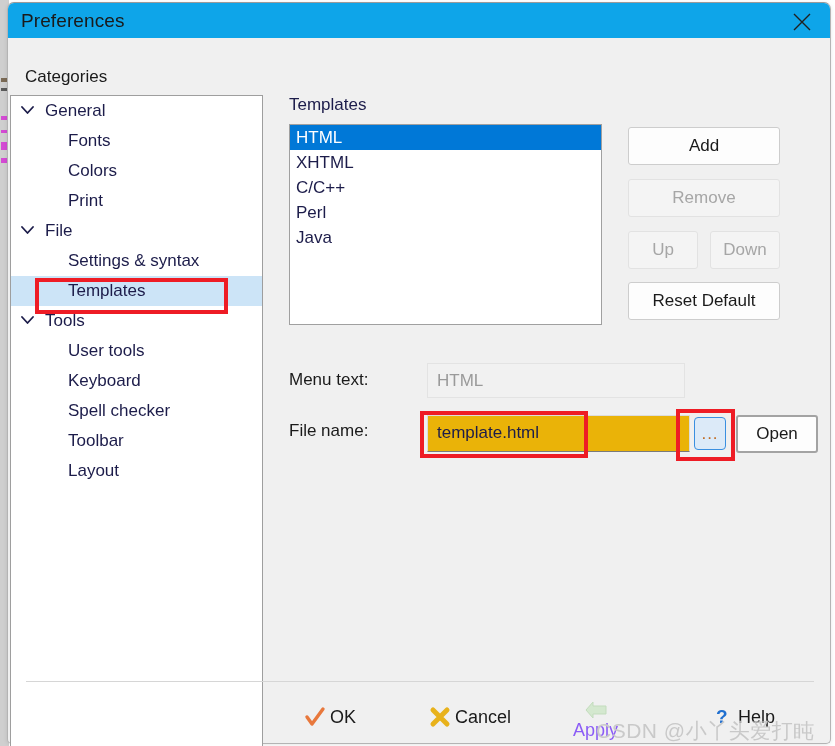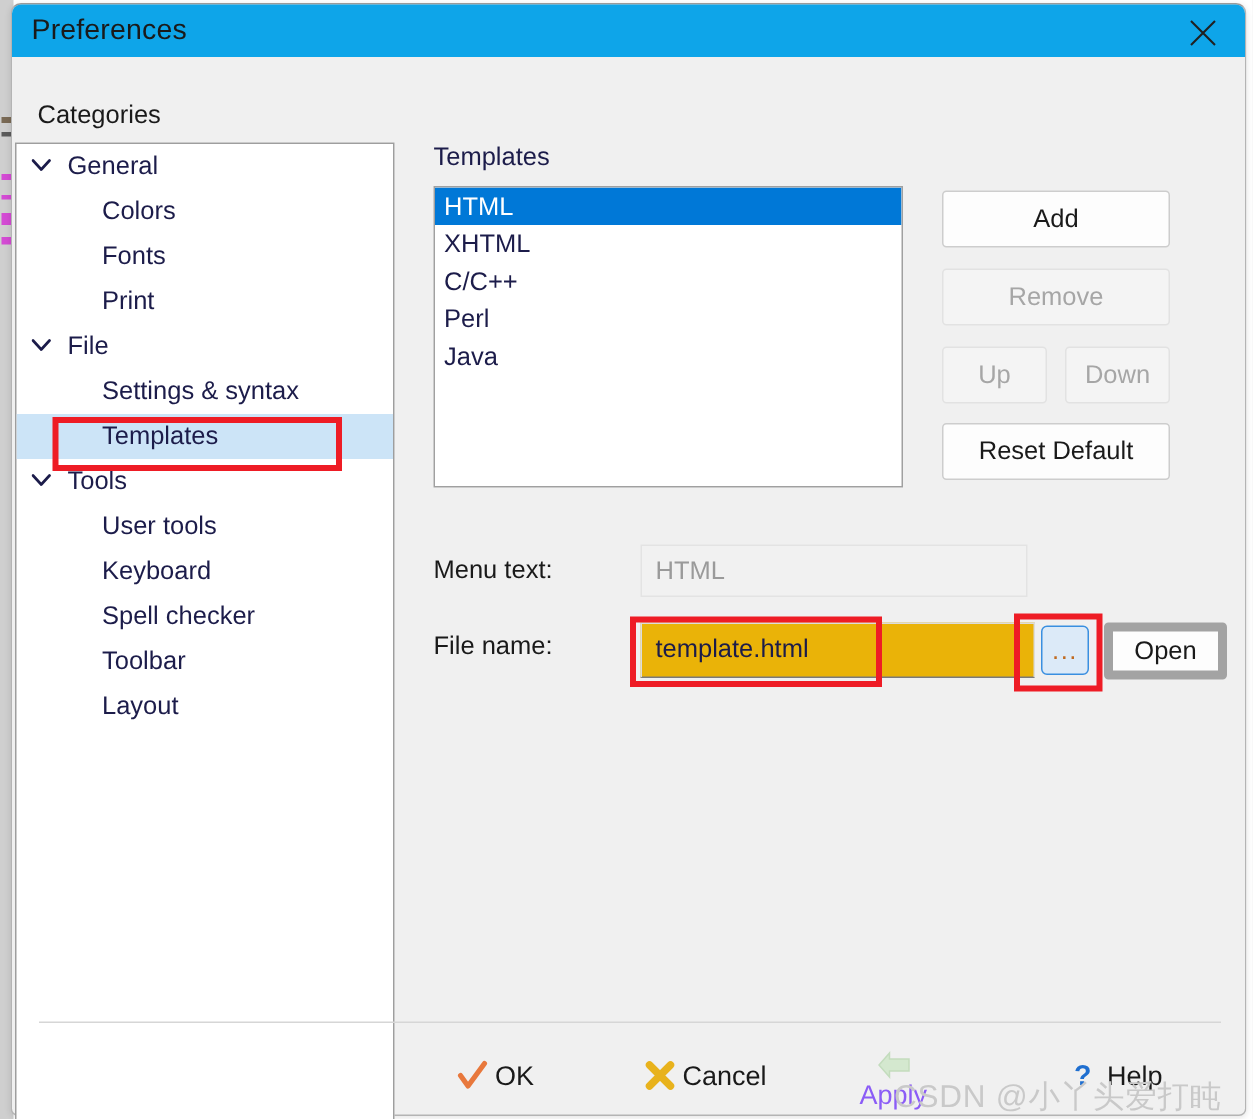--- a/index.html
+++ b/index.html
@@ -242,21 +242,21 @@
     letter-spacing: 1px;
     line-height: 8px;
   }
   #btn-open {
     position: absolute;
     left: 728px;
     top: 412px;
     width: 82px;
     height: 38px;
     background: #fdfdfd;
-    border: 6px solid #a3a3a3;
+    border: 2px solid #a3a3a3;
     border-radius: 3px;
     box-sizing: border-box;
     display: flex;
     align-items: center;
     justify-content: center;
     font-size: 17px;
     color: #1a1a1a;
   }
 
   
@@ -335,22 +335,22 @@
         <path d="M1 1 L17 17 M17 1 L1 17" stroke="#202020" stroke-width="1.4" fill="none"></path>
       </svg>
     </div>
   </div>
 
   <div id="categories-label">Categories</div>
   <div id="tree">
       <div class="tree-row level0"><span class="tree-chev"><svg width="13" height="9" viewBox="0 0 13 9">
             <path d="M1 1 L6.5 7 L12 1" stroke="#1c1c4a" stroke-width="1.8" fill="none" stroke-linecap="round" stroke-linejoin="round"></path>
           </svg></span><span>General</span></div>
+      <div class="tree-row level1"><span>Fonts</span></div>
       <div class="tree-row level1"><span>Colors</span></div>
-      <div class="tree-row level1"><span>Fonts</span></div>
       <div class="tree-row level1"><span>Print</span></div>
       <div class="tree-row level0"><span class="tree-chev"><svg width="13" height="9" viewBox="0 0 13 9">
             <path d="M1 1 L6.5 7 L12 1" stroke="#1c1c4a" stroke-width="1.8" fill="none" stroke-linecap="round" stroke-linejoin="round"></path>
           </svg></span><span>File</span></div>
       <div class="tree-row level1"><span>Settings &amp; syntax</span></div>
       <div class="tree-row level1 selected"><span>Templates</span></div>
       <div class="tree-row level0"><span class="tree-chev"><svg width="13" height="9" viewBox="0 0 13 9">
             <path d="M1 1 L6.5 7 L12 1" stroke="#1c1c4a" stroke-width="1.8" fill="none" stroke-linecap="round" stroke-linejoin="round"></path>
           </svg></span><span>Tools</span></div>
       <div class="tree-row level1"><span>User tools</span></div>

